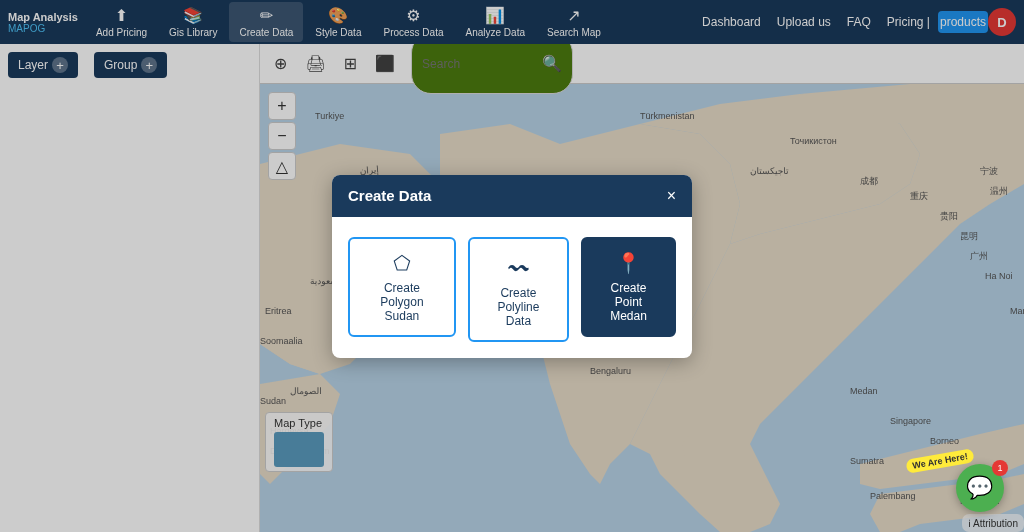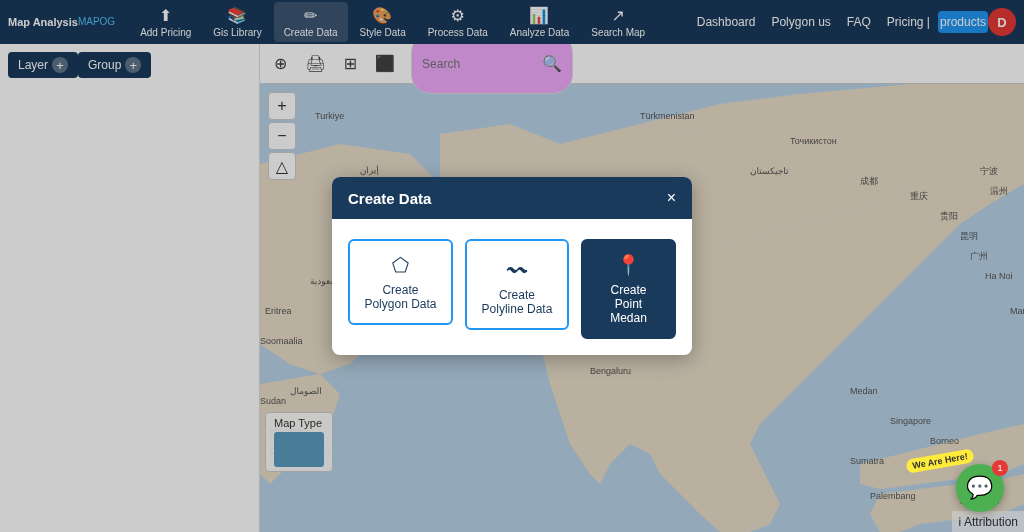--- a/index.html
+++ b/index.html
@@ -10,22 +10,22 @@
       display: flex;
       align-items: center;
       background: #1a3a5c;
       height: 44px;
       padding: 0 8px;
       position: relative;
       z-index: 100;
     }
     .nav-brand {
       display: flex;
-      flex-direction: row;
-      margin-right: 15px;
+      flex-direction: column;
+      margin-right: 8px;
     }
     .nav-brand-title {
       color: #fff;
       font-size: 11px;
       font-weight: bold;
     }
     .nav-brand-sub {
       color: #4fc3f7;
       font-size: 10px;
       font-weight: normal;
@@ -84,21 +84,21 @@
       left: 0;
       width: 260px;
       background: #fff;
       z-index: 50;
       padding: 8px;
       border-right: 1px solid #ddd;
       height: calc(532px - 44px);
     }
     .sidebar-controls {
       display: flex;
-      gap: 0;
+      gap: 16px;
       margin-bottom: 8px;
     }
     .sidebar-btn {
       display: flex;
       align-items: center;
       gap: 4px;
       background: #1a3a5c;
       color: #fff;
       border: none;
       border-radius: 4px;
@@ -134,21 +134,21 @@
       border: none;
       cursor: pointer;
       font-size: 16px;
       color: #444;
       padding: 3px 6px;
       border-radius: 4px;
     }
     .search-box {
       display: flex;
       align-items: center;
-      background: #f0abfc;
+      background: #4d7c0f;
       border: 1px solid #ddd;
       border-radius: 20px;
       padding: 20px 10px;
       margin-left: 4px;
     }
     .search-input {
       border: none;
       background: transparent;
       outline: none;
       font-size: 12px;
@@ -214,24 +214,25 @@
       border-radius: 3px;
       margin-top: 3px;
     }
 
     
     .attribution {
       position: absolute;
       bottom: 0;
       right: 0;
       background: rgba(255,255,255,0.7);
-      font-size: 12px;
+      font-size: 10px;
       padding: 2px 6px;
       color: #333;
       z-index: 60;
+      border-radius: 7px;
     }
 
     
     .modal-overlay {
       position: absolute;
       top: 0; left: 0; right: 0; bottom: 0;
       background: rgba(0,0,0,0.2);
       z-index: 200;
       display: flex;
       align-items: center;
@@ -369,21 +370,21 @@
       <span class="nav-item-icon">📊</span>
       <span>Analyze Data</span>
     </div>
     <div class="nav-item">
       <span class="nav-item-icon">↗</span>
       <span>Search Map</span>
     </div>
   </div>
   <div class="nav-right">
     <span class="nav-right-btn">Dashboard</span>
-    <span class="nav-right-btn">Polygon us</span>
+    <span class="nav-right-btn">Upload us</span>
     <span class="nav-right-btn">FAQ</span>
     <span class="nav-right-btn">Pricing |</span>
     <span class="nav-products-btn">products</span>
     <div class="nav-avatar">D</div>
   </div>
 </nav>
 
 <div class="sidebar">
   <div class="sidebar-controls">
     <button class="sidebar-btn">
@@ -484,21 +485,21 @@
 
 <div class="modal-overlay">
   <div class="modal">
     <div class="modal-header">
       <span>Create Data</span>
       <button class="modal-close">×</button>
     </div>
     <div class="modal-body">
       <button class="create-btn">
         <span class="create-btn-icon">⬠</span>
-        <span>Create Polygon Data</span>
+        <span>Create Polygon Sudan</span>
       </button>
       <button class="create-btn">
         <span class="create-btn-icon">〰</span>
         <span>Create Polyline Data</span>
       </button>
       <div style="position:relative;">
         <button class="create-btn active">
           <span class="create-btn-icon">📍</span>
           <span>Create Point Medan</span>
         </button>

